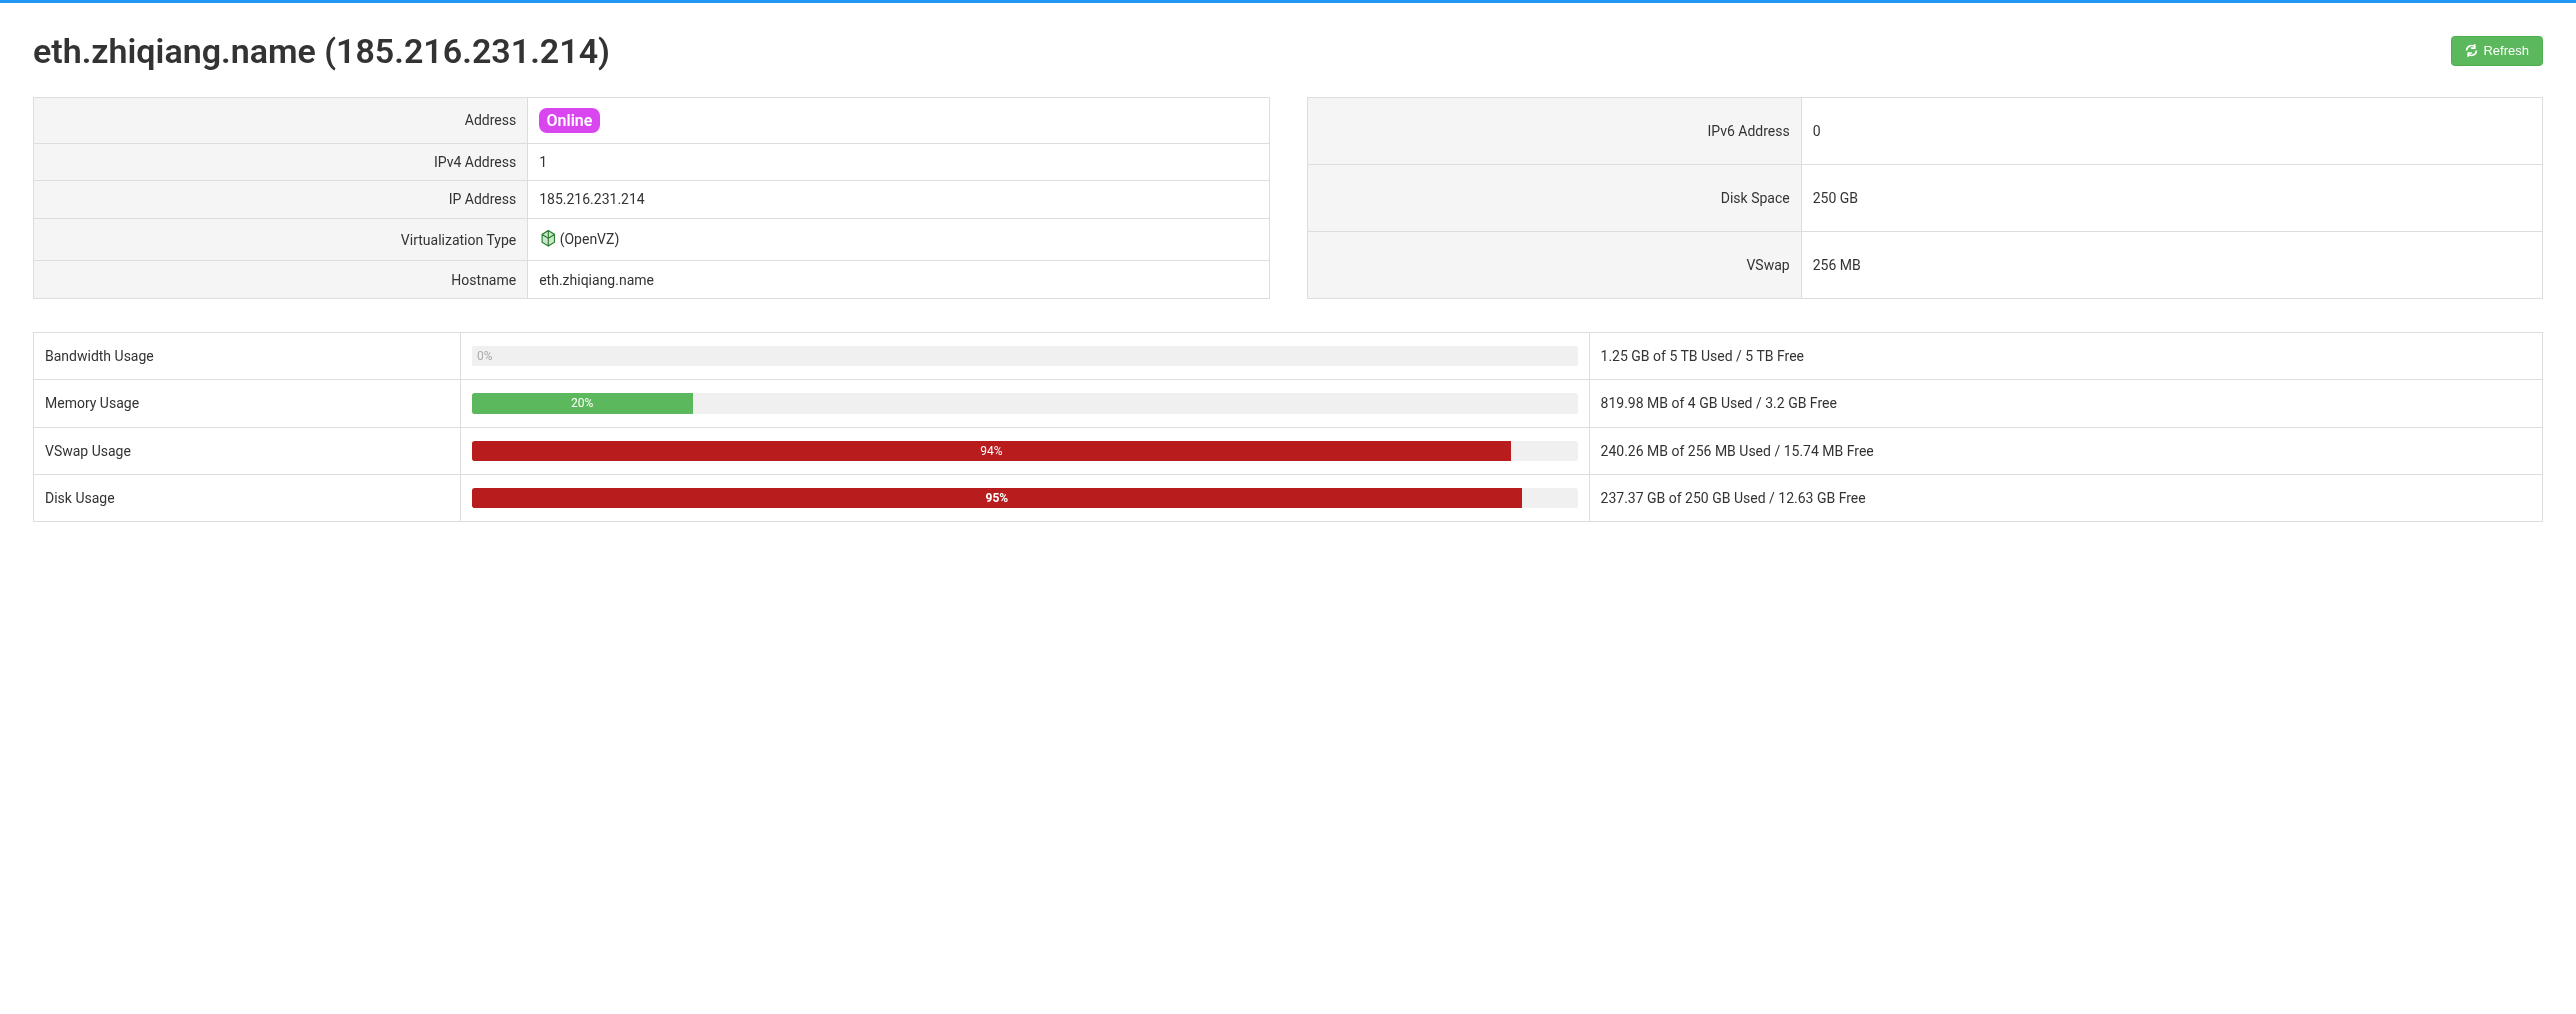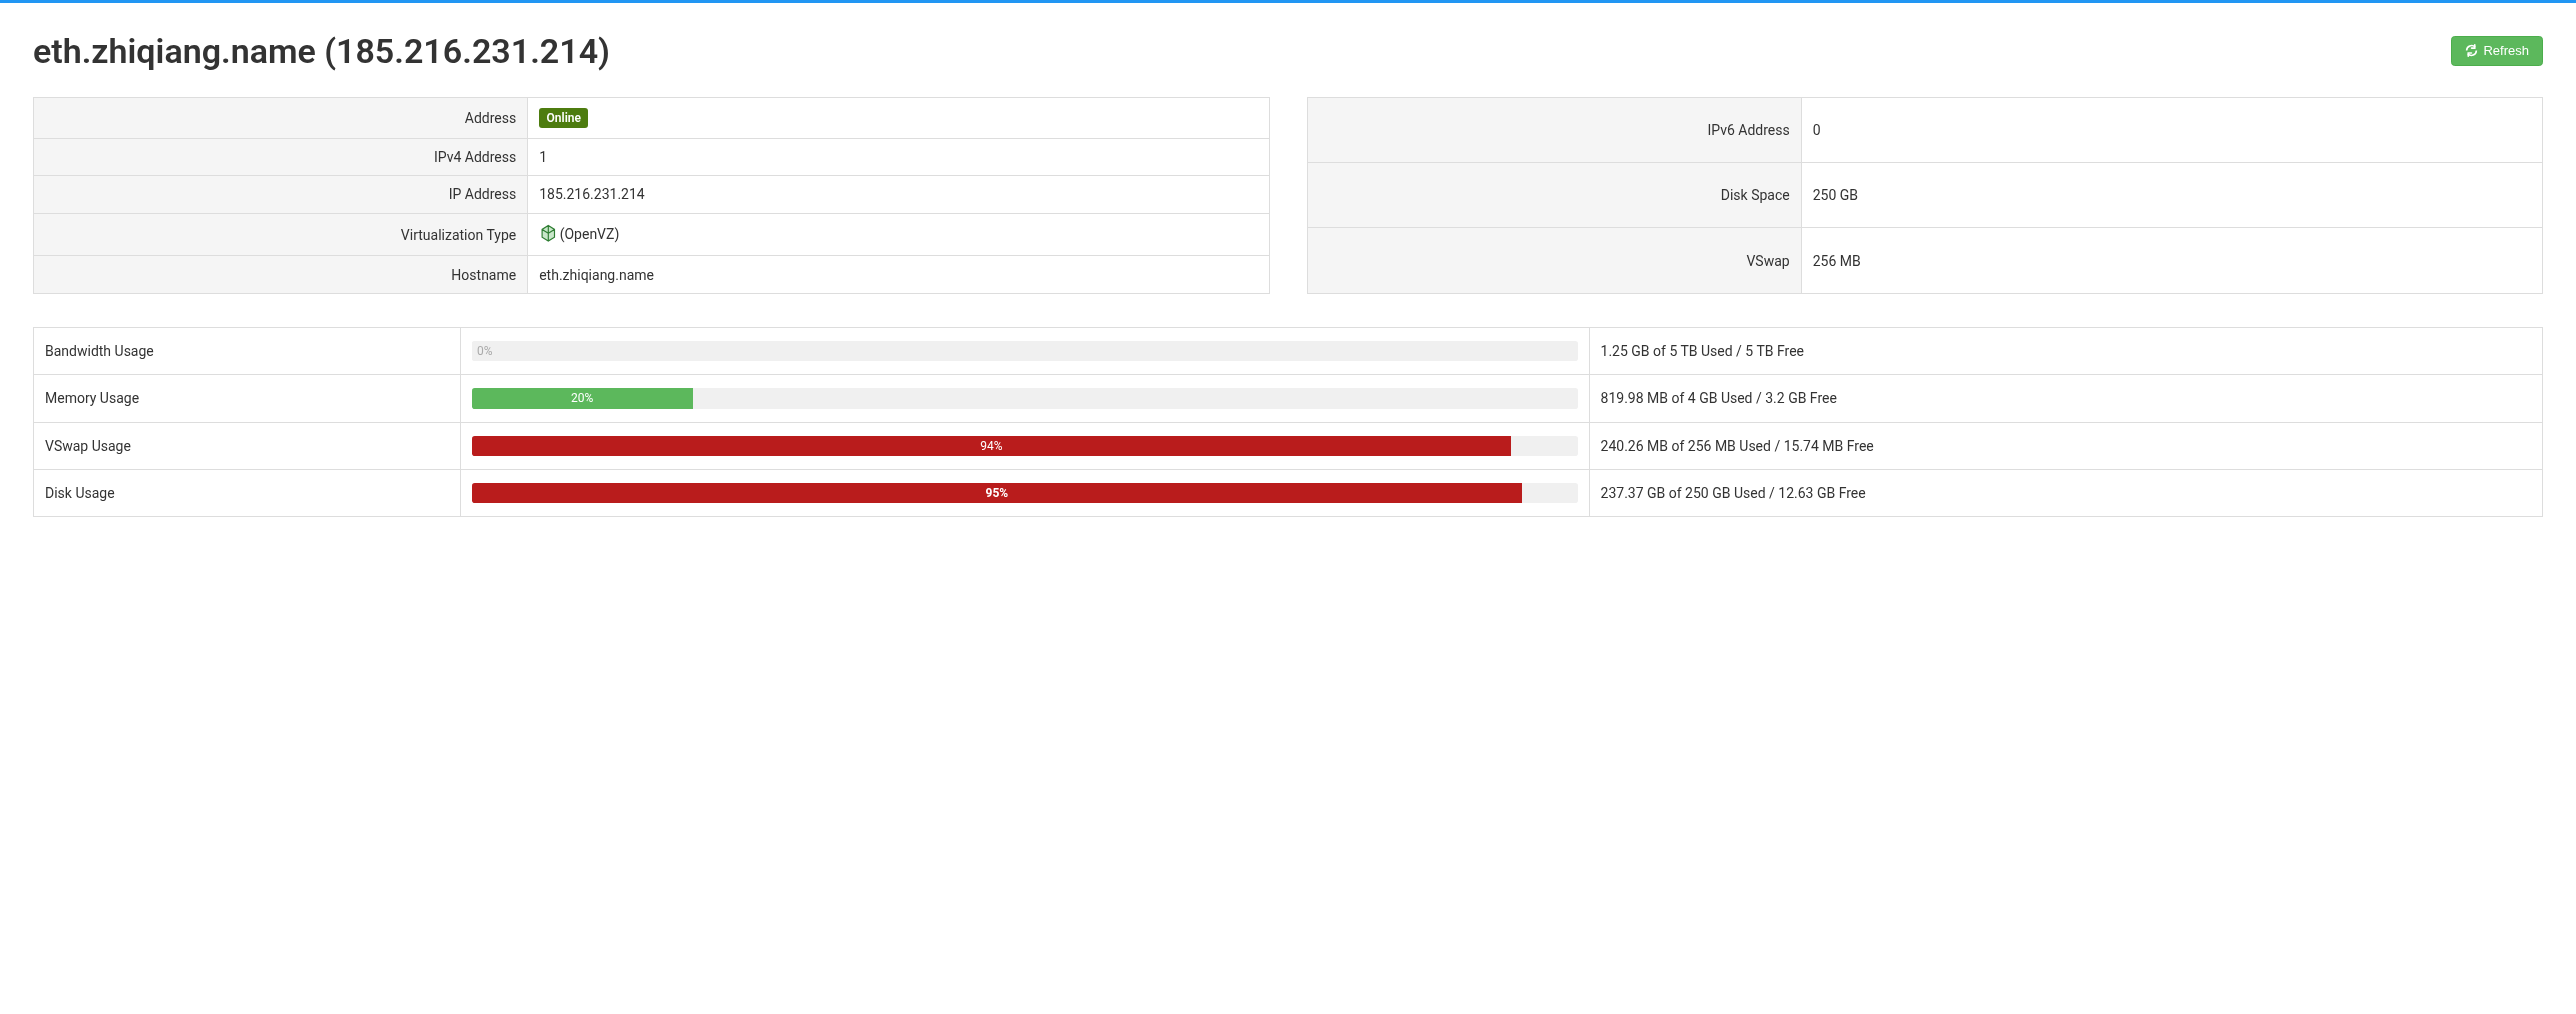--- a/index.html
+++ b/index.html
@@ -65,26 +65,26 @@
     width: 40%;
     text-align: right;
     background: #f5f5f5;
     color: #333;
   }
   .info-table tr > td:last-child {
     background: #fff;
   }
   .badge-online {
     display: inline-block;
-    background: #4d7c0f;
+    background: #d946ef;
     color: #fff;
-    font-size: 12px;
+    font-size: 16px;
     font-weight: 600;
     padding: 2.8px 7.4px;
-    border-radius: 3px;
+    border-radius: 8px;
   }
   .virt-icon {
     display: inline-block;
     vertical-align: middle;
     margin-right: 1.9px;
   }
   .usage-table {
     width: 100%;
   }
   .usage-table td {

